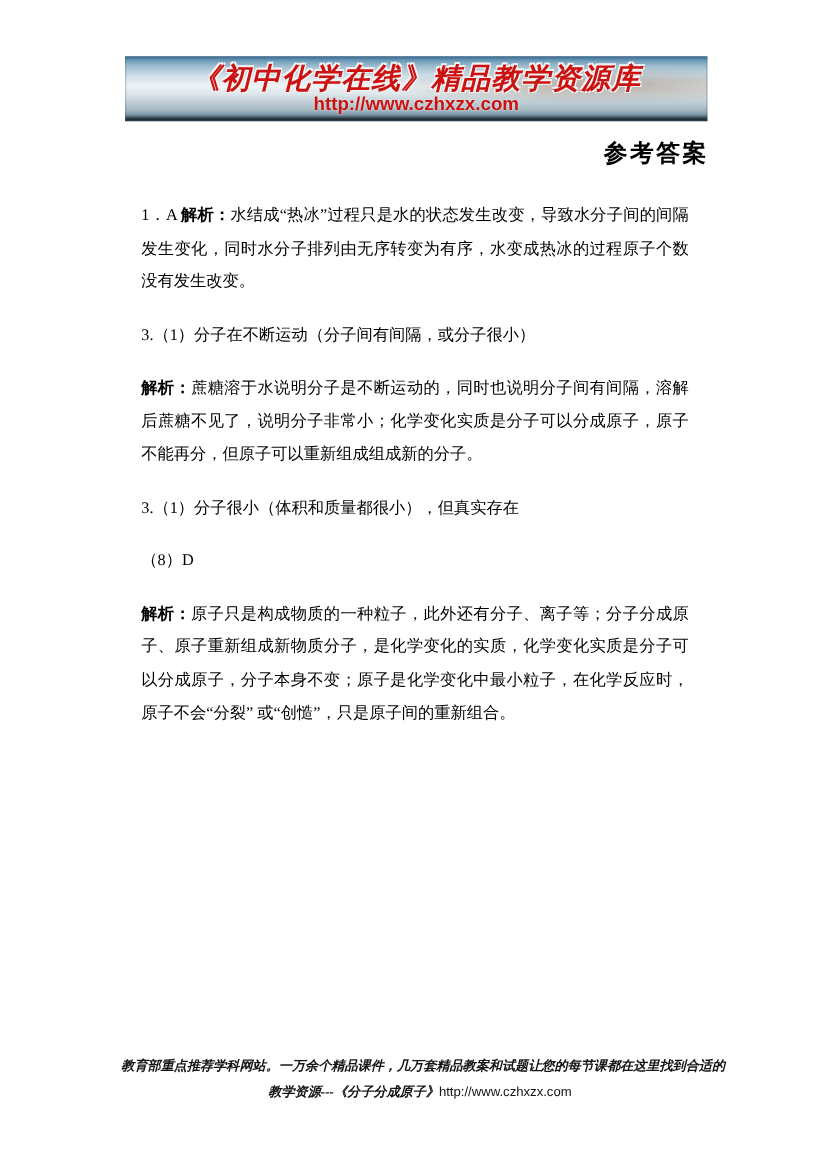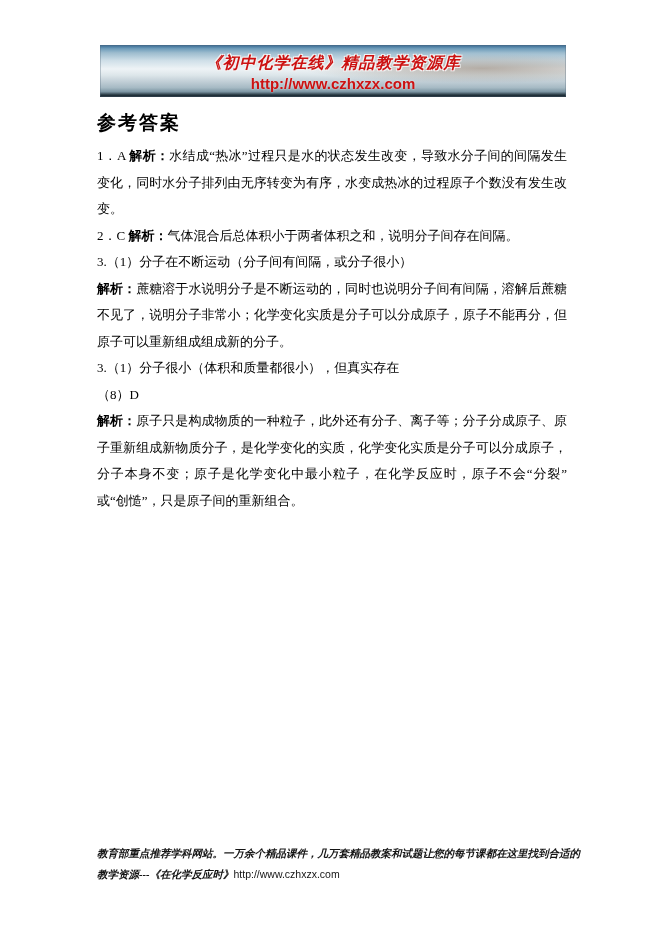--- a/index.html
+++ b/index.html
@@ -20,85 +20,84 @@
         #35678f 0%, #6e9cba 7%, #9dbcce 15%, #cfdfe8 30%,
         #eef3f6 46%, #dde6ea 58%, #c2cfd7 70%, #a6bac4 82%,
         #7c95a3 90%, #25363f 96%, #111d25 100%);
     box-shadow:0 0 0 1px rgba(90,110,125,0.35) inset;
   }
   .banner-title{
     margin-top:6px;
     text-align:center;
     font-family:"Liberation Serif", serif;
     font-weight:bold;font-style:italic;
-    font-size:16px;line-height:24px;
+    font-size:23px;line-height:24px;
     letter-spacing:1px;
     color:#cc1111;
     text-shadow:-1px -1px 0 #f2f2f2,1px -1px 0 #f2f2f2,-1px 1px 0 #f2f2f2,1px 1px 0 #f2f2f2;
     white-space:nowrap;
   }
   .banner-url{
     text-align:center;
     font-family:"Liberation Sans", sans-serif;
     font-weight:bold;
     font-size:15px;line-height:17px;
     color:#cc1111;
     text-shadow:0 0 2px rgba(240,240,240,0.8);
     white-space:nowrap;
   }
   
   .doc-title{
     position:absolute;top:110px;left:97px;width:470px;
-    text-align:left;
+    text-align:right;
     font-size:19px;font-weight:bold;
     letter-spacing:2px;
   }
   .content{
     position:absolute;top:143px;left:97px;width:470px;
     font-size:13px;line-height:26.5px;
     text-align:justify;
     text-justify:inter-ideograph;
   }
-  .content p{margin:0;padding:0;}
+  .content p{margin:16px;padding:0;}
   .b{font-weight:bold;}
   
   .footer{
     position:absolute;top:843px;left:97px;width:478px;
     font-family:"Liberation Serif", serif;
     font-style:italic;font-weight:bold;
     font-size:10.5px;line-height:21px;
     color:#141414;
   }
-  .footer-line{white-space:nowrap;}
+  .footer-line{white-space:nowrap;text-align:center;}
   .footer-url{
     font-style:normal;font-weight:normal;
     font-family:"Liberation Sans", sans-serif;
     font-size:10.5px;
   }
 </style>
 </head>
 <body>
 
 <div class="page">
 
   <div class="banner">
     <div class="banner-title">《初中化学在线》精品教学资源库</div>
     <div class="banner-url">http://www.czhxzx.com</div>
   </div>
 
   <div class="doc-title">参考答案</div>
 
   <div class="content">
     <p><span>1．A </span><span class="b">解析：</span><span>水结成“热冰”过程只是水的状态发生改变，导致水分子间的间隔发生变化，同时水分子排列由无序转变为有序，水变成热冰的过程原子个数没有发生改变。</span></p>
-    <p><span>2．C </span><span class="b">解析：</span><span>气体混合后总体积小于两者体积之和，说明分子间存在间隔。</span></p>
     <p><span></span><span class="b"></span><span>3.（1）分子在不断运动（分子间有间隔，或分子很小）</span></p>
     <p><span></span><span class="b">解析：</span><span>蔗糖溶于水说明分子是不断运动的，同时也说明分子间有间隔，溶解后蔗糖不见了，说明分子非常小；化学变化实质是分子可以分成原子，原子不能再分，但原子可以重新组成组成新的分子。</span></p>
     <p><span></span><span class="b"></span><span>3.（1）分子很小（体积和质量都很小），但真实存在</span></p>
     <p><span></span><span class="b"></span><span>（8）D</span></p>
     <p><span></span><span class="b">解析：</span><span>原子只是构成物质的一种粒子，此外还有分子、离子等；分子分成原子、原子重新组成新物质分子，是化学变化的实质，化学变化实质是分子可以分成原子，分子本身不变；原子是化学变化中最小粒子，在化学反应时，原子不会“分裂” 或“创慥”，只是原子间的重新组合。</span></p>
   </div>
 
   <div class="footer">
     <div class="footer-line">教育部重点推荐学科网站。一万余个精品课件，几万套精品教案和试题让您的每节课都在这里找到合适的</div>
-    <div class="footer-line"><span>教学资源---《在化学反应时》</span><span class="footer-url">http://www.czhxzx.com</span></div>
+    <div class="footer-line"><span>教学资源---《分子分成原子》</span><span class="footer-url">http://www.czhxzx.com</span></div>
   </div>
 
 </div>
 
 </body></html>

